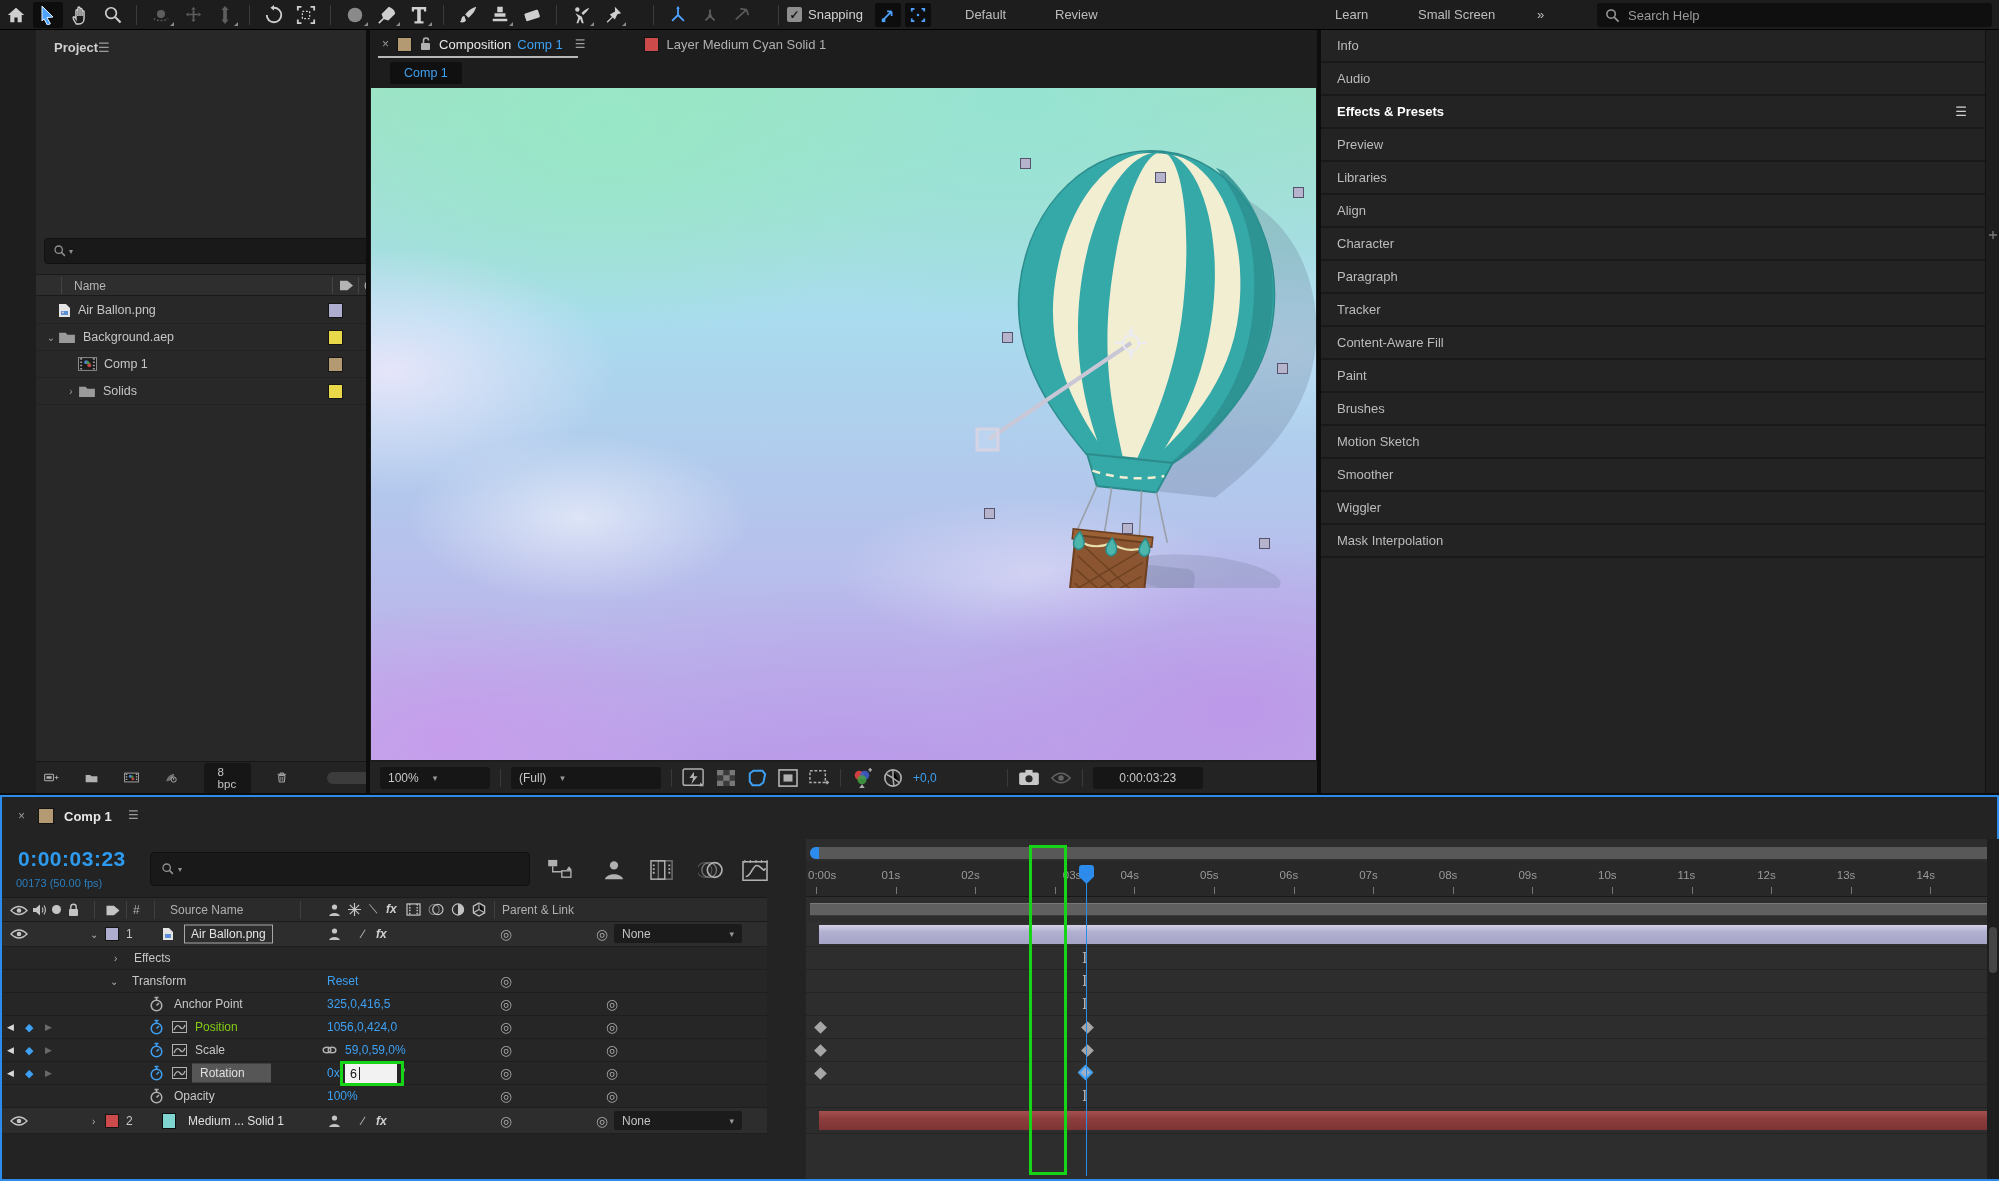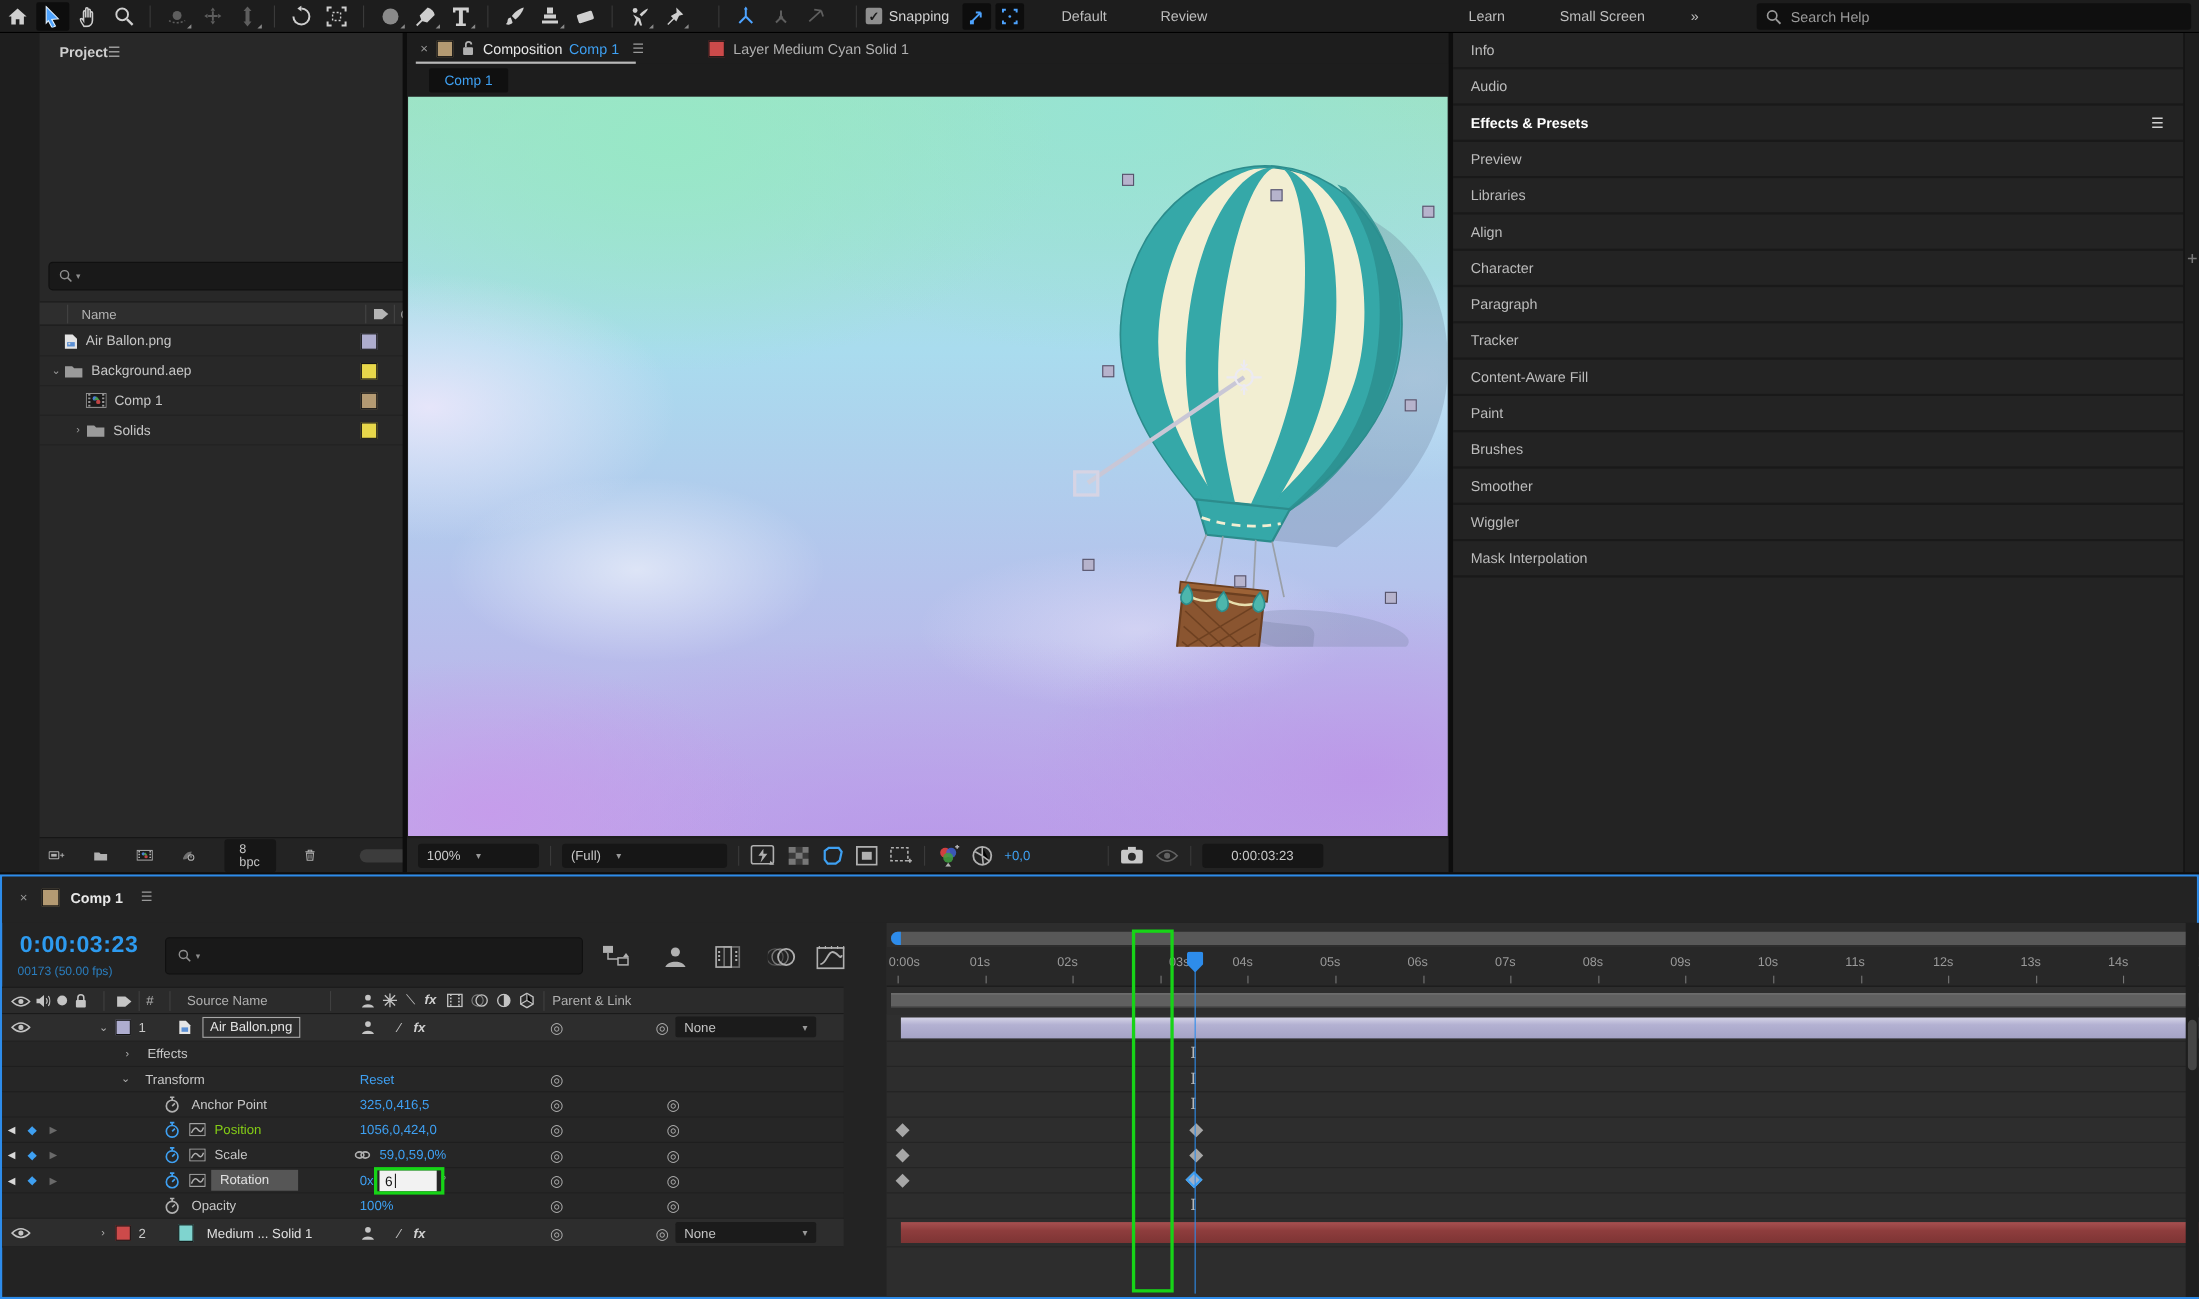--- a/index.html
+++ b/index.html
@@ -571,20 +571,23 @@
           <div class="sb-item">
             <span>Content-Aware Fill</span>
           </div>
           <div class="sb-item">
             <span>Paint</span>
           </div>
           <div class="sb-item">
             <span>Brushes</span>
           </div>
           <div class="sb-item">
+            <span>Motion Sketch</span>
+          </div>
+          <div class="sb-item">
             <span>Smoother</span>
           </div>
           <div class="sb-item">
             <span>Wiggler</span>
           </div>
           <div class="sb-item">
             <span>Mask Interpolation</span>
           </div>
         </div>
     </div>

